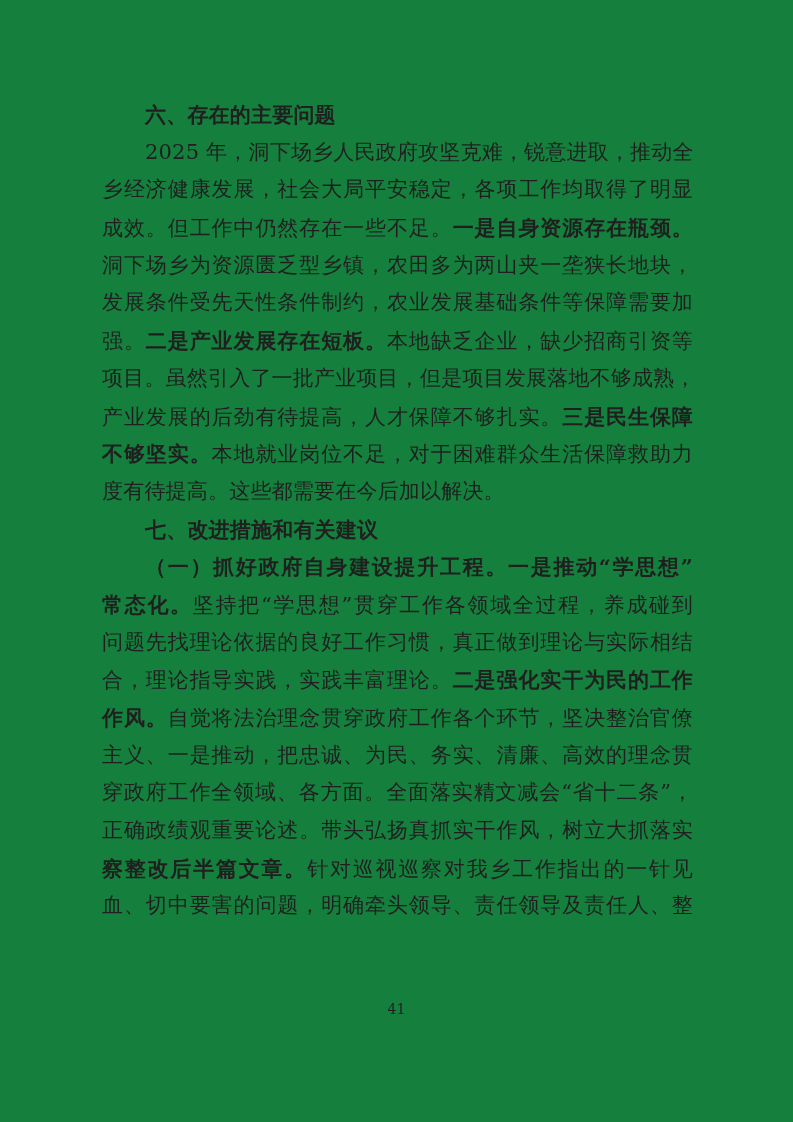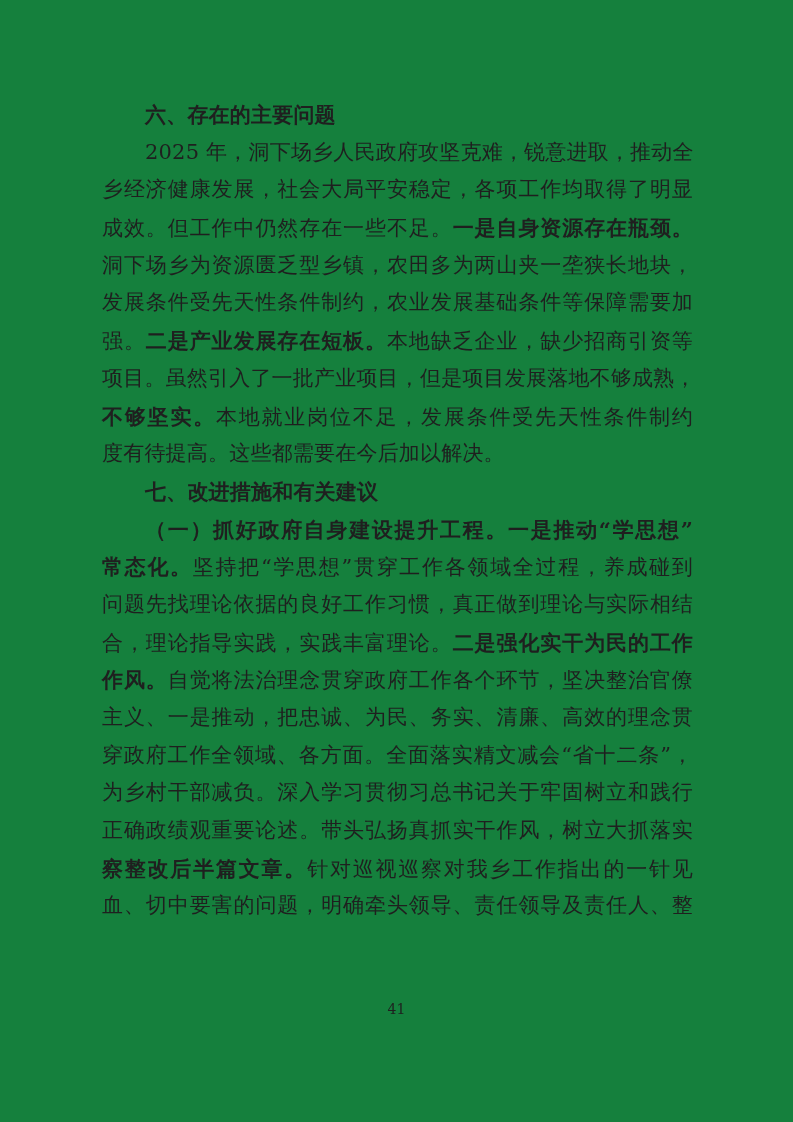--- a/index.html
+++ b/index.html
@@ -64,29 +64,29 @@
 <div class="page">
   <div class="content">
       <div class="line heading indent last"><span class="bold">六、存在的主要问题</span></div>
       <div class="line body indent"><span>2025 年，洞下场乡人民政府攻坚克难，锐意进取，推动全</span></div>
       <div class="line body"><span>乡经济健康发展，社会大局平安稳定，各项工作均取得了明显</span></div>
       <div class="line body"><span>成效。但工作中仍然存在一些不足。</span><span class="bold">一是自身资源存在瓶颈。</span></div>
       <div class="line body"><span>洞下场乡为资源匮乏型乡镇，农田多为两山夹一垄狭长地块，</span></div>
       <div class="line body"><span>发展条件受先天性条件制约，农业发展基础条件等保障需要加</span></div>
       <div class="line body"><span>强。</span><span class="bold">二是产业发展存在短板。</span><span>本地缺乏企业，缺少招商引资等</span></div>
       <div class="line body"><span>项目。虽然引入了一批产业项目，但是项目发展落地不够成熟，</span></div>
-      <div class="line body"><span class="bold">不够坚实。</span><span>本地就业岗位不足，发展条件受先天性条件制约</span></div>
+      <div class="line body"><span>产业发展的后劲有待提高，人才保障不够扎实。</span><span class="bold">三是民生保障</span></div>
+      <div class="line body"><span class="bold">不够坚实。</span><span>本地就业岗位不足，对于困难群众生活保障救助力</span></div>
       <div class="line body last"><span>度有待提高。这些都需要在今后加以解决。</span></div>
       <div class="line heading indent last"><span class="bold">七、改进措施和有关建议</span></div>
       <div class="line body indent"><span class="bold">（一）抓好政府自身建设提升工程。一是推动“学思想”</span></div>
       <div class="line body"><span class="bold">常态化。</span><span>坚持把“学思想”贯穿工作各领域全过程，养成碰到</span></div>
       <div class="line body"><span>问题先找理论依据的良好工作习惯，真正做到理论与实际相结</span></div>
       <div class="line body"><span>合，理论指导实践，实践丰富理论。</span><span class="bold">二是强化实干为民的工作</span></div>
       <div class="line body"><span class="bold">作风。</span><span>自觉将法治理念贯穿政府工作各个环节，坚决整治官僚</span></div>
       <div class="line body"><span>主义、一是推动，把忠诚、为民、务实、清廉、高效的理念贯</span></div>
       <div class="line body"><span>穿政府工作全领域、各方面。全面落实精文减会“省十二条”，</span></div>
-      <div class="line body"><span>为乡村干部减负。深入学习贯彻习总书记关于牢固树立和践行</span></div>
       <div class="line body"><span>正确政绩观重要论述。带头弘扬真抓实干作风，树立大抓落实</span></div>
       <div class="line body"><span class="bold">察整改后半篇文章。</span><span>针对巡视巡察对我乡工作指出的一针见</span></div>
       <div class="line body"><span>血、切中要害的问题，明确牵头领导、责任领导及责任人、整</span></div>
     </div>
   <div class="page-num">41</div>
 </div>
 
 </body></html>

